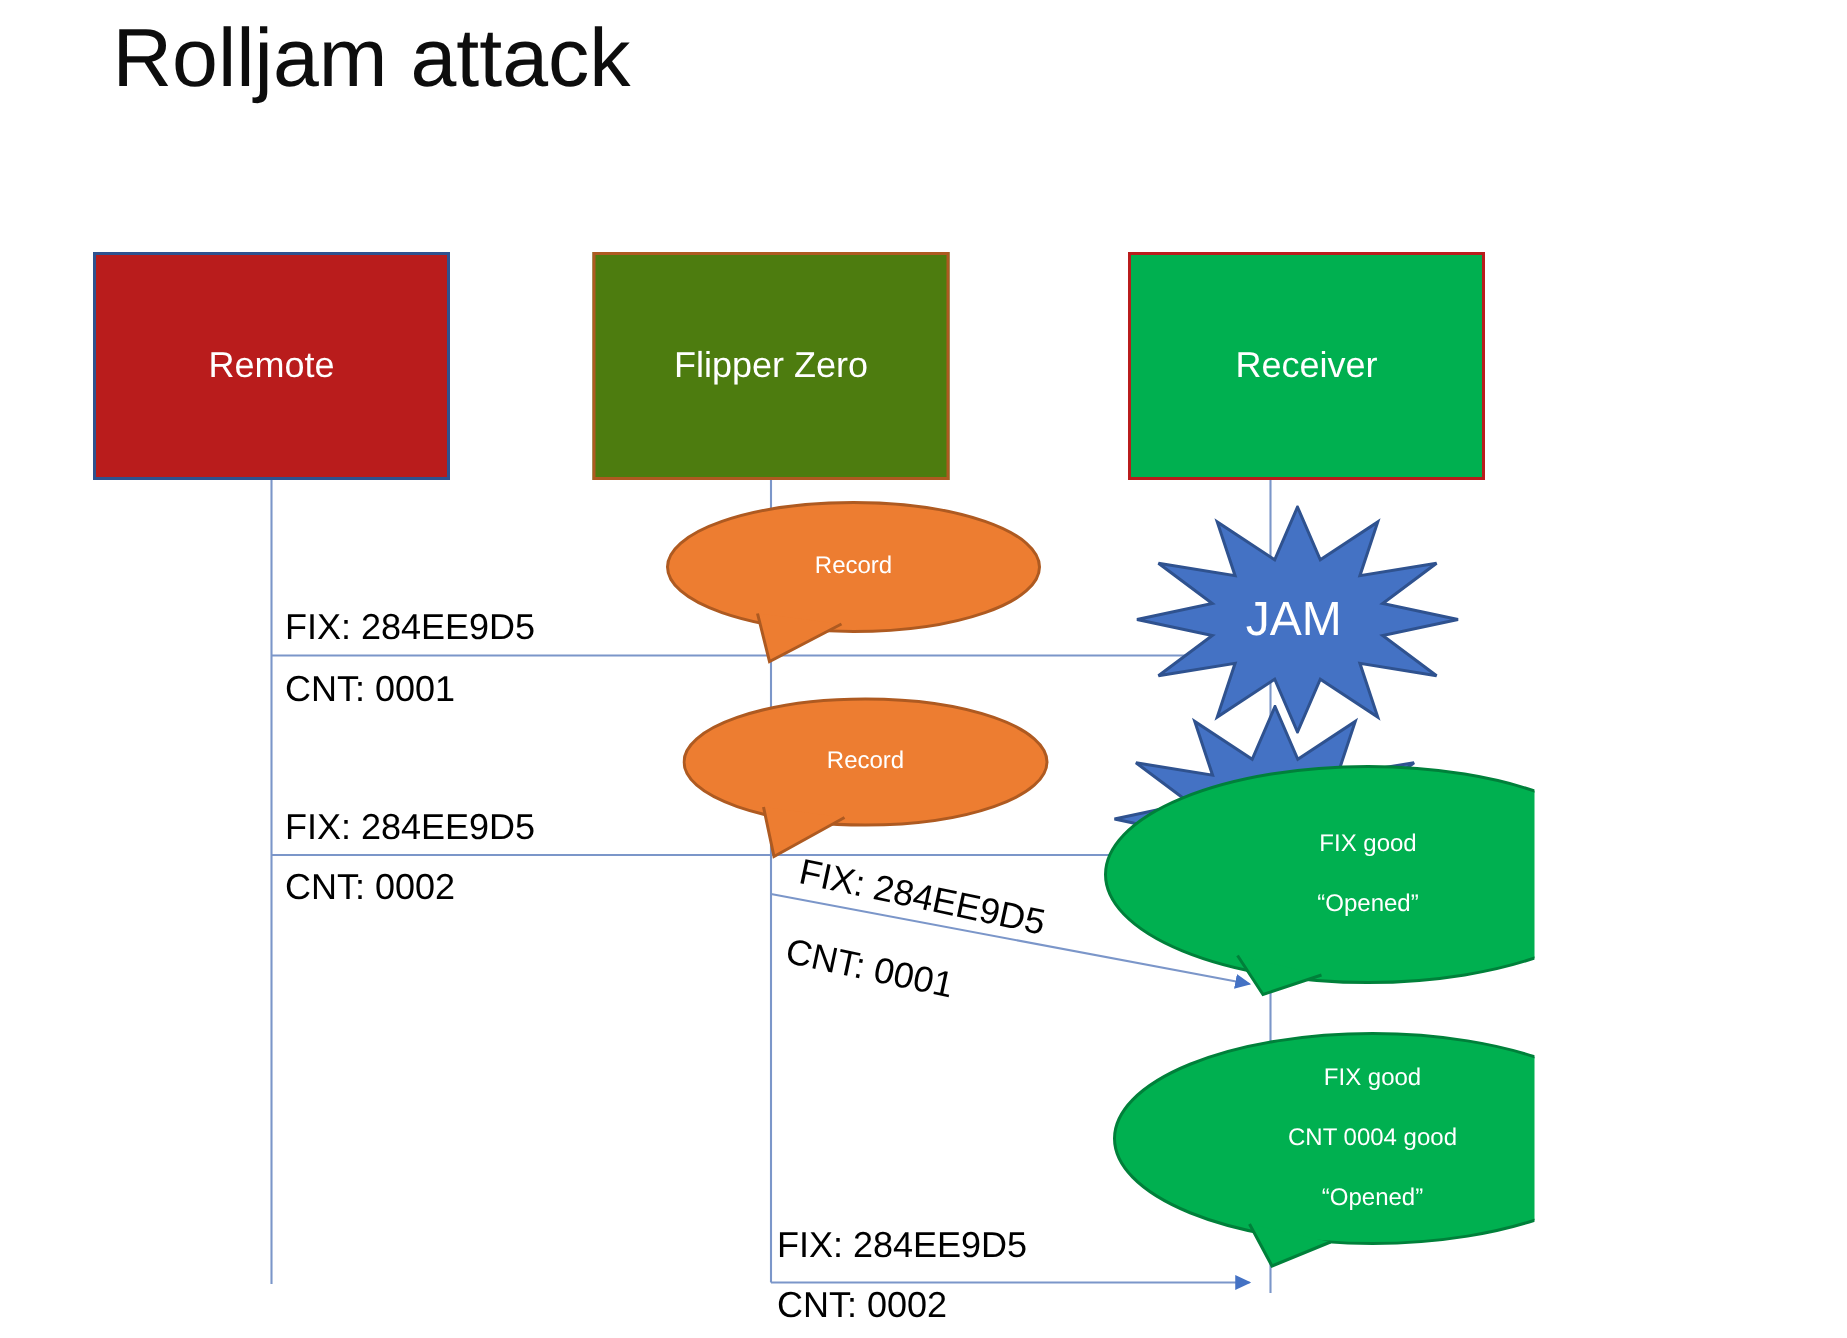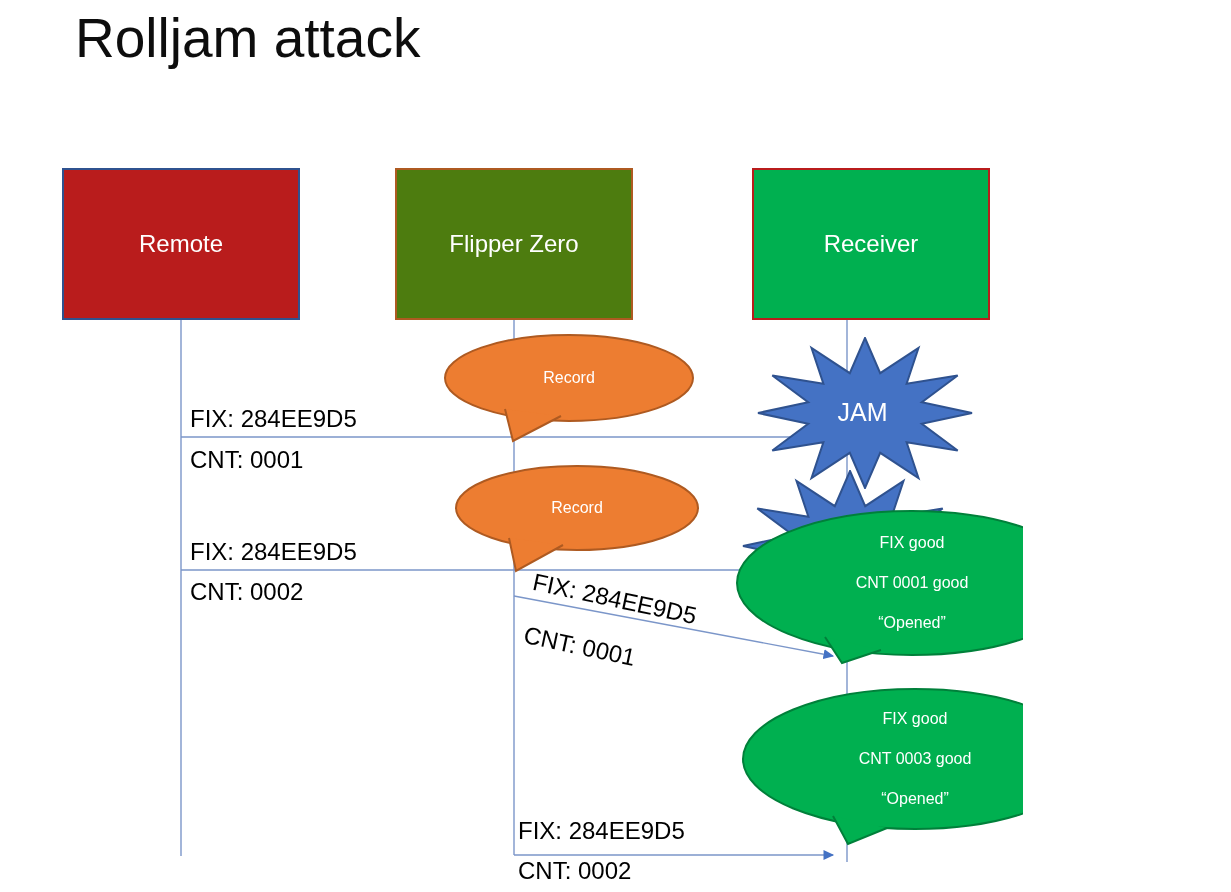--- a/index.html
+++ b/index.html
@@ -24,21 +24,21 @@
   .rot { transform-origin:0 0; transform:rotate(12deg); }
 
   .shape { position:absolute; }
   .z-star   { z-index:3; }
   .z-bubble { z-index:4; }
 
   .bubble-text { position:absolute; z-index:6; display:flex; flex-direction:column;
                  align-items:center; justify-content:center; text-align:center;
                  color:#ffffff; font-size:16px; }
   .bubble-text .ln { line-height:40px; }
-  .jam-text { font-size:25px; }
+  .jam-text { font-size:32px; }
 </style>
 </head>
 <body>
 
 <div class="canvas">
 
   <div class="title">Rolljam attack</div>
 
   <svg class="layer" width="1231" height="892" viewBox="0 0 1231 892">
     <defs>
@@ -98,27 +98,26 @@
     <path d="M 54,74 L 61,107 L 108,81" fill="#ED7D31" stroke="#AE5A21" stroke-width="2"></path>
   </svg>
   <div class="bubble-text" style="left:455px; top:483px; width:244px; height:50px;">Record</div>
 
   <svg class="shape z-bubble" style="left:735px; top:509px;" width="356" height="162" viewBox="0 0 356 162">
     <ellipse cx="177" cy="74" rx="175" ry="72" fill="#00B050" stroke="#00803A" stroke-width="2"></ellipse>
     <path d="M 90,128 L 107,154 L 146,141" fill="#00B050" stroke="#00803A" stroke-width="2"></path>
   </svg>
   <div class="bubble-text" style="left:747px; top:522px; width:330px; height:122px;">
     <div class="ln">FIX good</div>
-    <div class="ln">CNT 0001 good</div>
     <div class="ln">“Opened”</div>
   </div>
 
   <svg class="shape z-bubble" style="left:740px; top:686px;" width="352" height="162" viewBox="0 0 352 162">
     <ellipse cx="175" cy="73" rx="172" ry="70" fill="#00B050" stroke="#00803A" stroke-width="2"></ellipse>
     <path d="M 93,130 L 108,158 L 147,142" fill="#00B050" stroke="#00803A" stroke-width="2"></path>
   </svg>
   <div class="bubble-text" style="left:752px; top:698px; width:326px; height:122px;">
     <div class="ln">FIX good</div>
-    <div class="ln">CNT 0003 good</div>
+    <div class="ln">CNT 0004 good</div>
     <div class="ln">“Opened”</div>
   </div>
 
 </div>
 
 </body></html>

